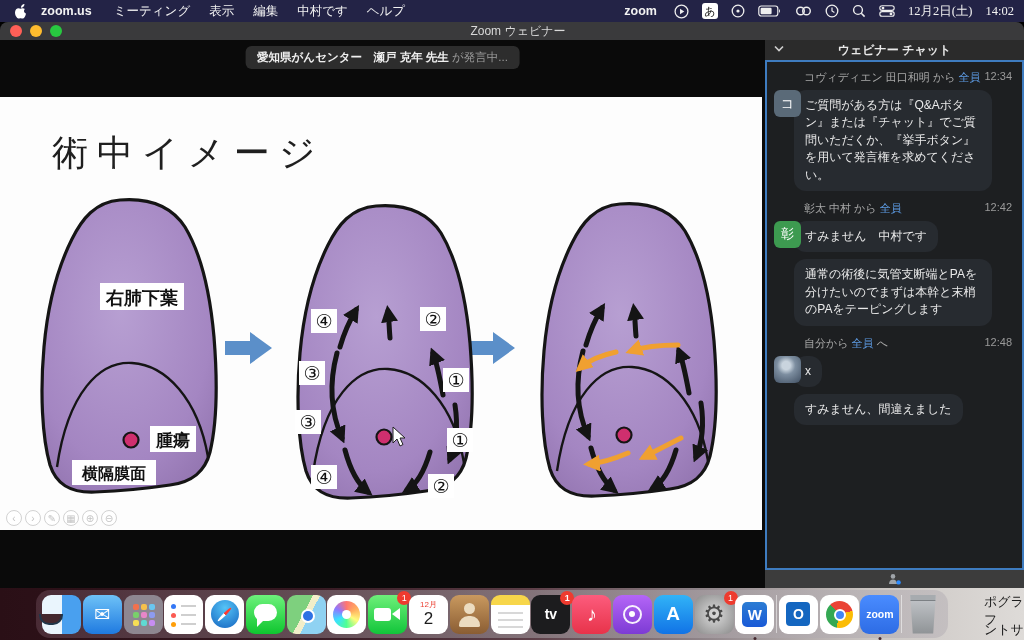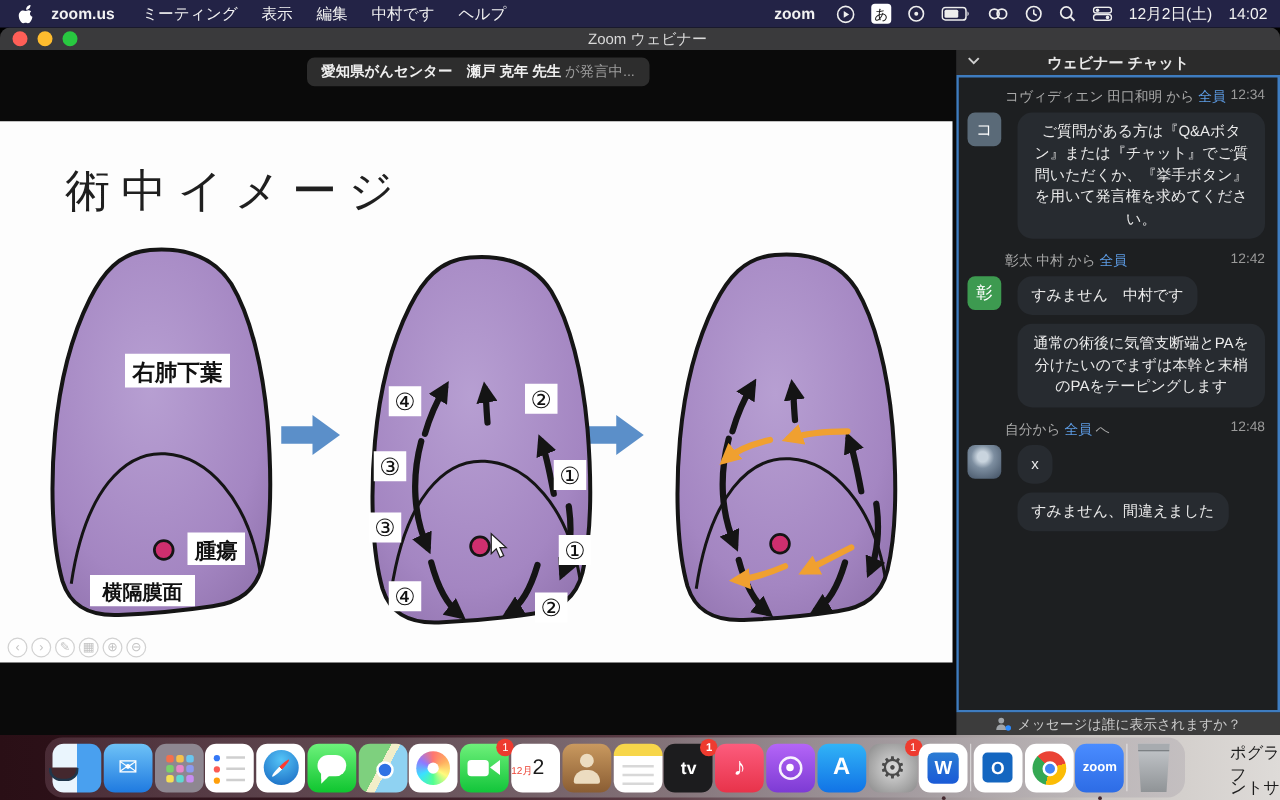--- a/index.html
+++ b/index.html
@@ -11,21 +11,21 @@
     background:#232346; display:flex; align-items:center; color:#f2f2f2;
     font-size:12.5px; z-index:40; }
   .menubar .apple { margin:0 14px 0 14px; display:flex; align-items:center; }
   .menubar .mitem { margin-right:19px; }
   .menubar .mitem.bold { font-weight:bold; margin-right:22px; }
   .menubar .mright { margin-left:auto; display:flex; align-items:center; gap:13px; padding-right:10px; }
   .menubar .appname { font-weight:bold; margin-right:4px; }
   .ime-badge { background:#fff; color:#111; border-radius:3px; width:16px; height:16px;
     font-size:11px; display:flex; align-items:center; justify-content:center; }
   .sicon { display:flex; align-items:center; }
-  .mdate { font-size:12.5px; }
+  .mdate { font-size:12.5px;font-family:Liberation Serif, serif; }
 
   
   .window { position:absolute; left:0; top:22px; width:1024px; height:566px;
     background:#0b0b0b; border-radius:8px 8px 0 0; overflow:hidden; z-index:10; }
   .titlebar { height:18px; background:#3a3a3c; display:flex; align-items:center; position:relative; }
   .tlights { display:flex; gap:8px; margin-left:10px; }
   .tl { width:12px; height:12px; border-radius:50%; }
   .tl.r{ background:#ff5f57; } .tl.y{ background:#febc2e; } .tl.g{ background:#28c840; }
   .wtitle { position:absolute; left:12px; right:0; text-align:center; color:#d9d9d9; font-size:12px; }
 
@@ -56,21 +56,21 @@
     overflow:hidden; }
   .msg { margin-bottom:10px; position:relative; }
   .mhead { display:flex; font-size:11px; color:#a9a9a9; margin:0 4px 5px 30px; }
   .mhead .tgt { color:#5e9de6; }
   .mhead .mtime { margin-left:auto; color:#9a9a9a; }
   .avatar { position:absolute; left:0; top:20px; width:27px; height:27px; border-radius:6px;
     color:#fff; font-size:13px; display:flex; align-items:center; justify-content:center; }
   .av-slate { background:#5a6a78; }
   .av-green { background:#3d9a50; }
   .av-photo { background:radial-gradient(circle at 45% 35%, #c9d4de 0 18%, #7d8ea0 40%, #3f4e61 100%); }
-  .bubbles { margin-left:40px; display:flex; flex-direction:column; align-items:flex-start; gap:7px;text-align:center; }
+  .bubbles { margin-left:20px; display:flex; flex-direction:column; align-items:flex-start; gap:7px; }
   .bubble { background:#272b30; border-radius:12px; padding:7px 11px; color:#eaeaea;
     font-size:12px; line-height:1.45; max-width:198px; }
   .who-bar { flex:0 0 auto; height:18px; background:#3c3c3c; color:#c9c9c9; font-size:11px;
     display:flex; align-items:center; justify-content:center; gap:5px; }
   .compose { flex:0 0 auto; height:59px; background:#141414; padding:6px 9px 0 9px; }
   .crow { display:flex; align-items:center; }
   .to-label { color:#dedede; font-size:12px; margin-right:7px; }
   .to-pill { background:#2e5fe8; color:#fff; font-size:11.5px; font-weight:bold; border-radius:10px;
     padding:2px 9px; display:flex; align-items:center; gap:5px; }
   .caret { font-size:8px; }
@@ -121,21 +121,21 @@
   .i-photos { background:#fff; }
   .i-photos::before { content:""; position:absolute; left:6px; top:6px; width:27px; height:27px; border-radius:50%;
     background:conic-gradient(#ff5e57,#ff9f43,#fffa65,#32ff7e,#18dcff,#7d5fff,#ff5e57); opacity:.85; }
   .i-photos::after { content:""; position:absolute; left:15px; top:15px; width:9px; height:9px; border-radius:50%;
     background:#fff; }
   .i-facetime { background:linear-gradient(180deg,#6ef07a,#12c53a); }
   .i-facetime::before { content:""; position:absolute; left:6px; top:13px; width:17px; height:13px;
     background:#fff; border-radius:3px; }
   .i-facetime::after { content:""; position:absolute; left:24px; top:13px; border:6.5px solid transparent;
     border-right:8px solid #fff; border-left:none; }
-  .i-calendar { background:#fff; display:flex; flex-direction:row; align-items:center; }
+  .i-calendar { background:#fff; display:flex; flex-direction:column; align-items:center; }
   .cal-m { color:#ec4436; font-size:8px; margin-top:4px; }
   .cal-d { color:#1c1c1c; font-size:17px; line-height:1.1; }
   .i-contacts { background:linear-gradient(180deg,#c9995f,#8a5d33); }
   .i-contacts::before { content:""; position:absolute; left:14px; top:8px; width:11px; height:11px; border-radius:50%;
     background:#ecdcc0; }
   .i-contacts::after { content:""; position:absolute; left:9px; top:21px; width:21px; height:11px;
     border-radius:10px 10px 2px 2px; background:#ecdcc0; }
   .i-notes { background:linear-gradient(180deg,#f7d64a 0 10px,#fff 10px); }
   .i-notes::before { content:""; position:absolute; left:7px; top:17px; width:25px; height:2px;
     background:#d8d8d8; box-shadow:0 7px 0 #d8d8d8,0 14px 0 #d8d8d8; }
@@ -401,21 +401,20 @@
         </div>
 
       </div>
 
       <div class="who-bar">
         <svg class="svg-ic" width="13" height="12" viewBox="0 0 13 12">
             <circle cx="5" cy="3.4" r="2.3" fill="#9fa4a9"></circle>
             <path d="M1 11 C1 7.8 3 6.5 5 6.5 C7 6.5 9 7.8 9 11 Z" fill="#9fa4a9"></path>
             <circle cx="10.6" cy="9.4" r="2.2" fill="#2d8cff"></circle>
           </svg>
-        <span>メッセージは誰に表示されますか？</span>
       </div>
 
     </div>
   </div>
 </div>
 
 <div class="desk">
   <span class="frag" style="left:984px; top:5px;">ポグラフ</span>
   <span class="frag" style="left:984px; top:33px;">ントサイ</span>
 

